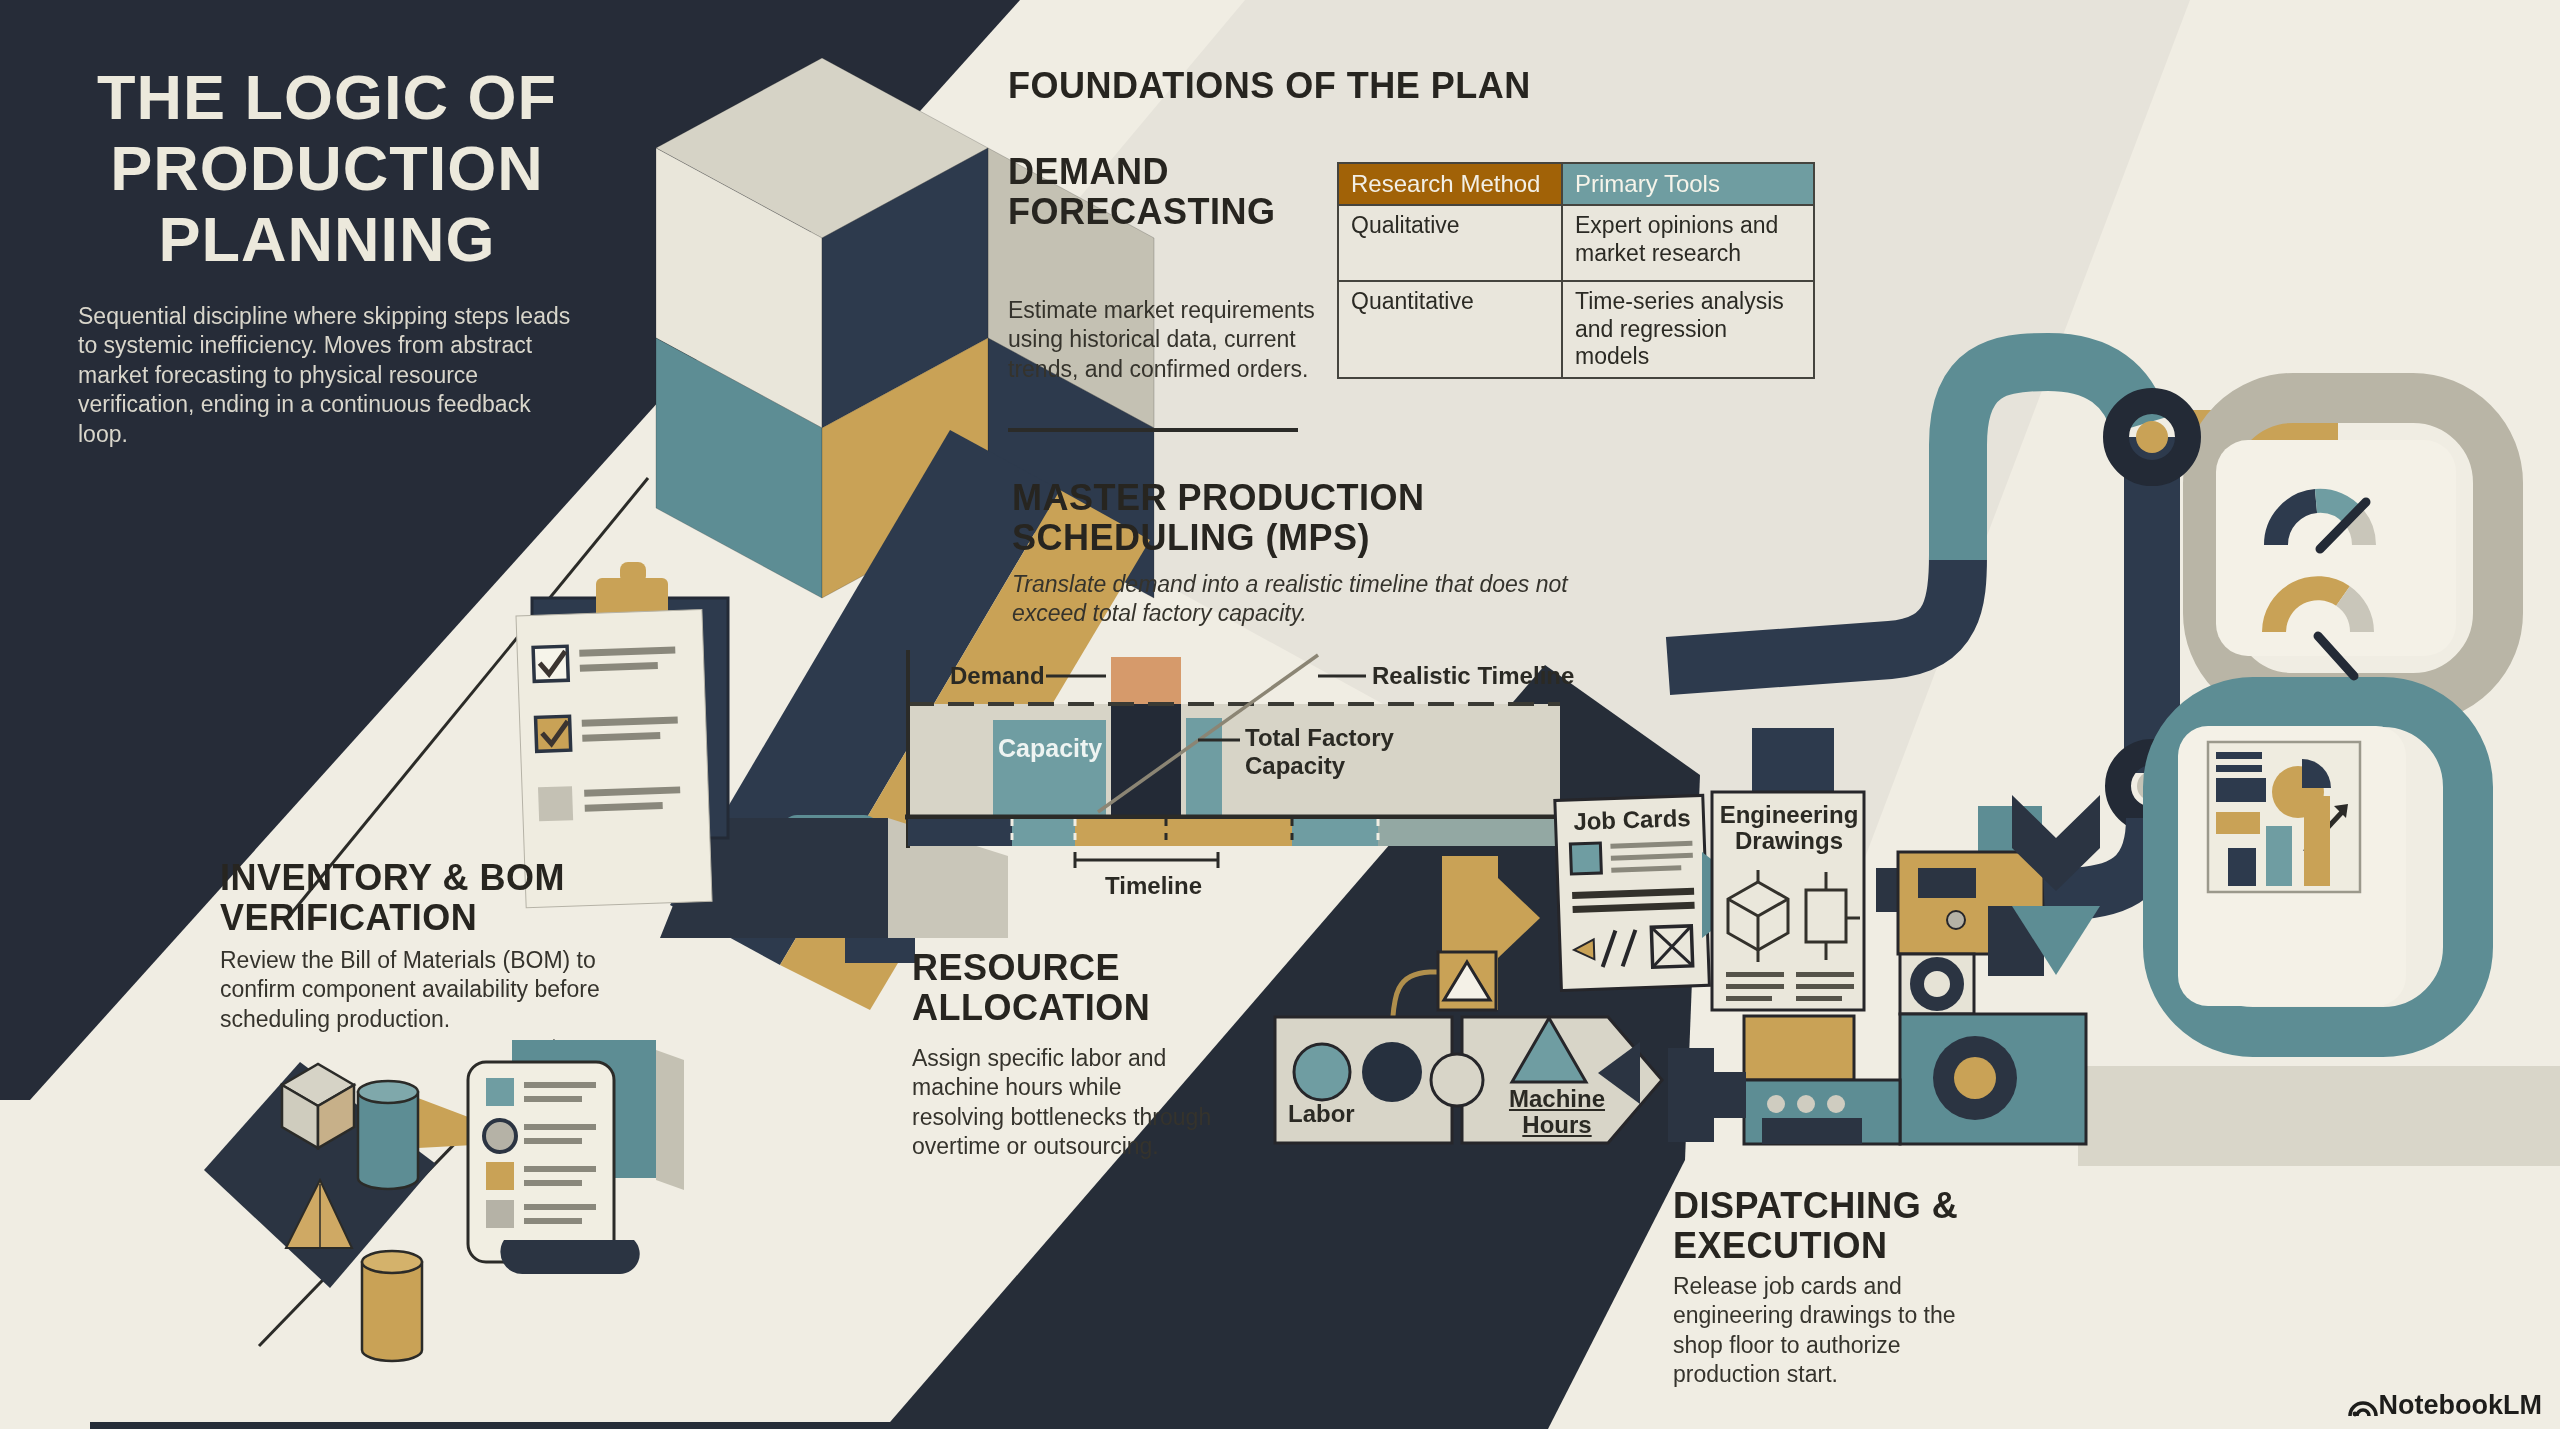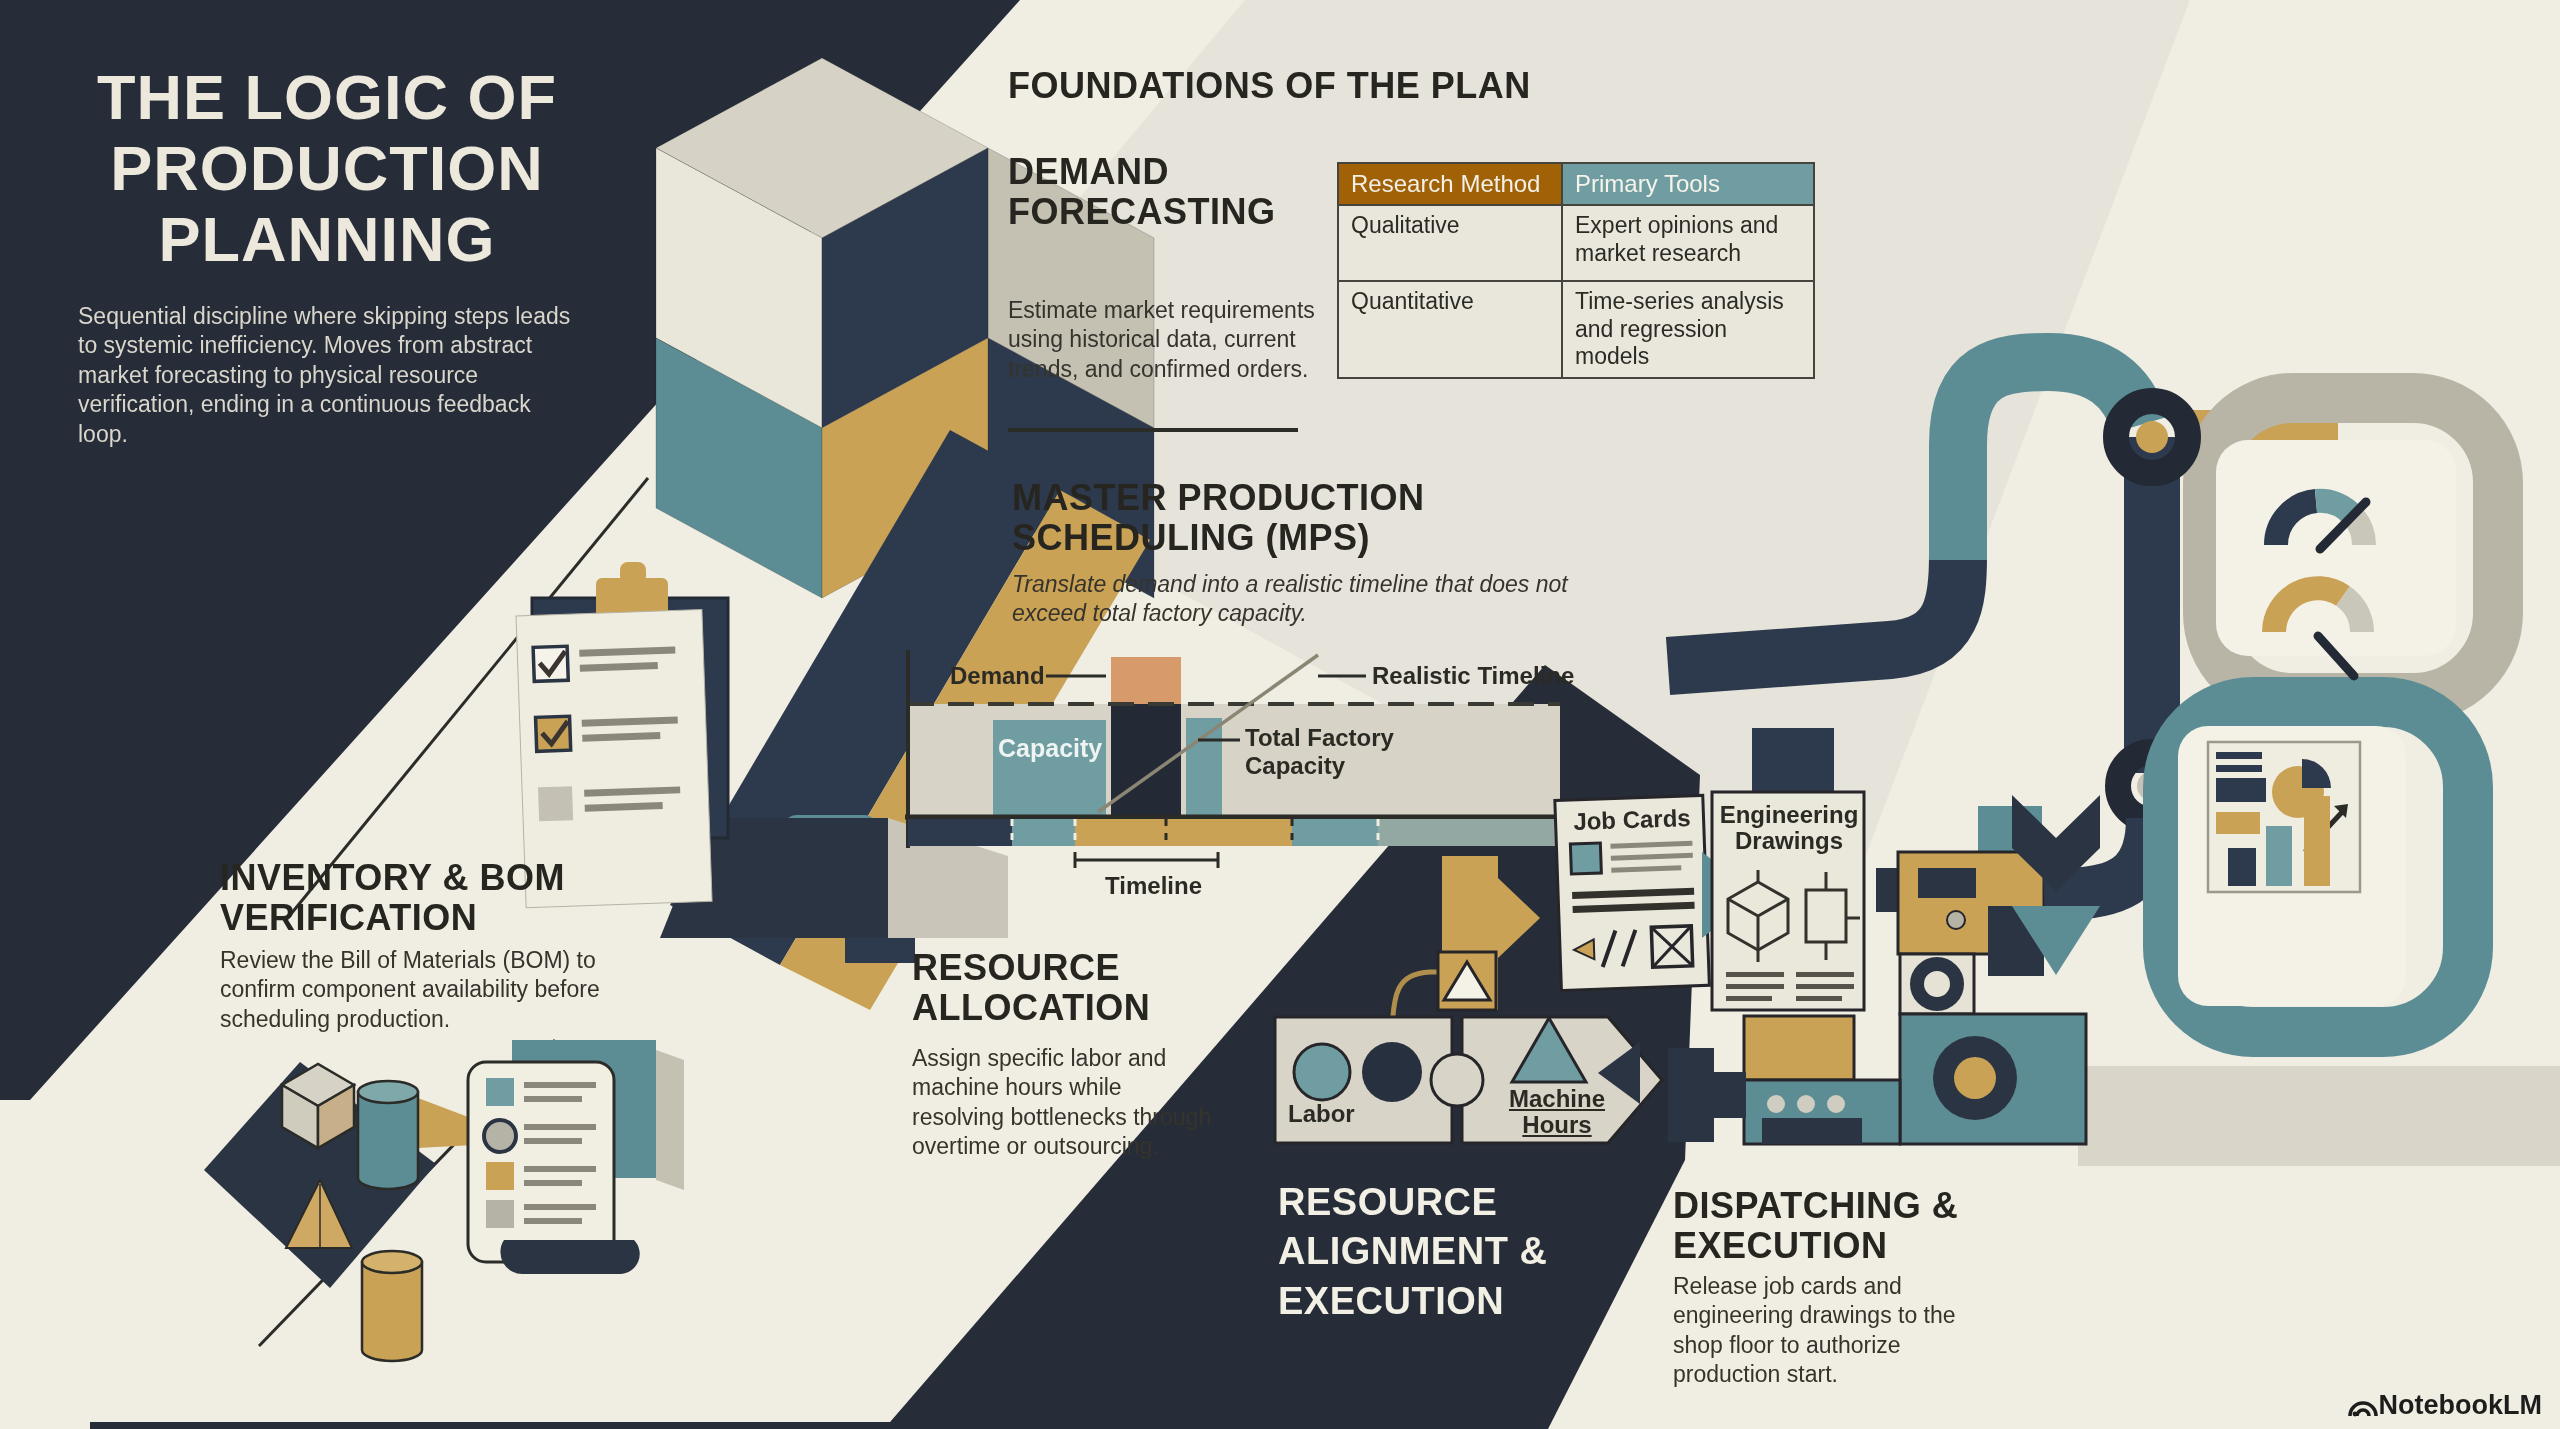--- a/index.html
+++ b/index.html
@@ -315,21 +315,20 @@
   <div class="txt capacity-label" style="left:998px;top:734px;width:104px;text-align:center;">Capacity</div>
   <div class="txt small-label" style="left:1245px;top:724px;width:200px;line-height:1.15;">Total Factory Capacity</div>
   <div class="txt small-label" style="left:1092px;top:872px;width:110px;text-align:right;">Timeline</div>
 
   <div class="txt h2" style="left:220px;top:858px;width:445px;">INVENTORY &amp; BOM VERIFICATION</div>
   <div class="txt body-text" style="left:220px;top:946px;width:380px;">Review the Bill of Materials (BOM) to confirm component availability before scheduling production.</div>
 
   <div class="txt h2" style="left:912px;top:948px;width:300px;">RESOURCE ALLOCATION</div>
   <div class="txt body-text" style="left:912px;top:1044px;width:300px;">Assign specific labor and machine hours while resolving bottlenecks through overtime or outsourcing.</div>
 
-  <div class="txt h2 ondark" style="left:1278px;top:1178px;width:274px;font-size:38px;">RESOURCE ALIGNMENT &amp; EXECUTION</div>
 
   <div class="txt h2" style="left:1673px;top:1186px;width:365px;">DISPATCHING &amp; EXECUTION</div>
   <div class="txt body-text" style="left:1673px;top:1272px;width:315px;">Release job cards and engineering drawings to the shop floor to authorize production start.</div>
 
   <div class="txt small-label" style="left:1288px;top:1100px;width:120px;">Labor</div>
   <div class="txt small-label" style="left:1492px;top:1086px;width:130px;text-align:center;line-height:1.1;text-decoration:underline;">Machine Hours</div>
   <div class="txt small-label" style="left:1562px;top:806px;width:140px;text-align:center;transform:rotate(-2deg);">Job Cards</div>
   <div class="txt small-label" style="left:1718px;top:802px;width:142px;text-align:center;line-height:1.1;">Engineering Drawings</div>
 
   <div class="watermark">

